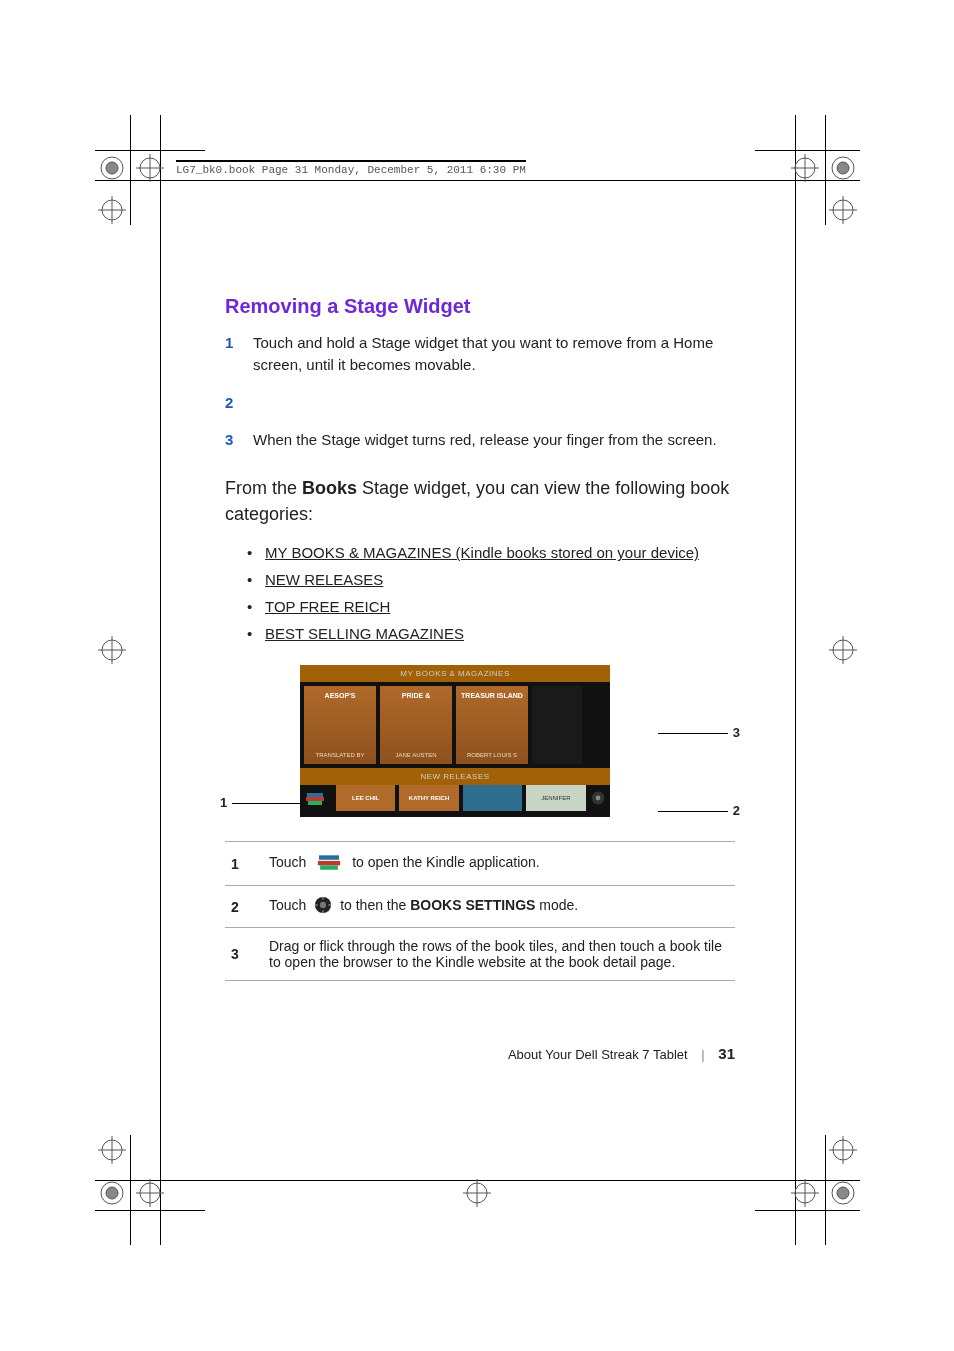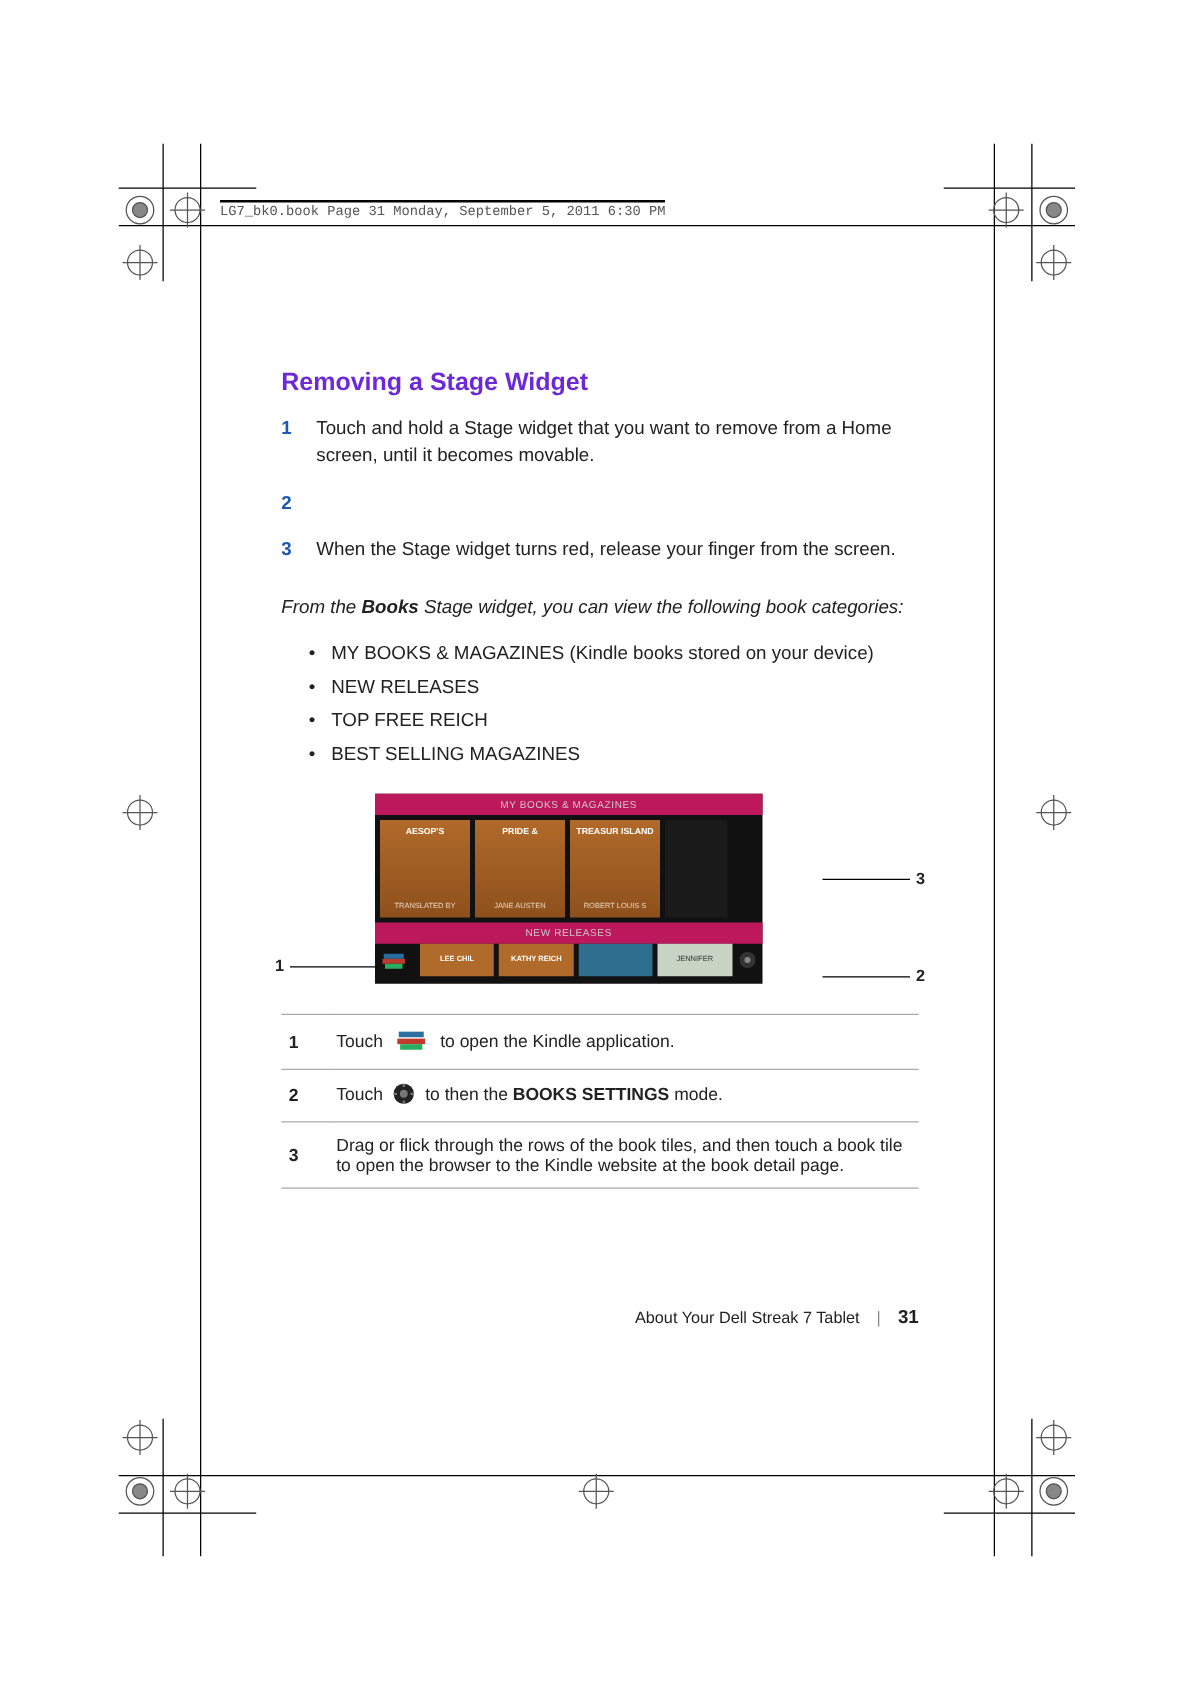--- a/index.html
+++ b/index.html
@@ -45,30 +45,30 @@
     margin-bottom: 16px;
     font-size: 15px;
     line-height: 1.45;
   }
   .numlist .num {
     font-weight: 700;
     color: #1d58b4;
     min-width: 14px;
   }
   .para {
-    font-size: 15px;
+    font-size: 18px;
     line-height: 1.45;
     margin: 0 0 12px 0;
-    font-style: italic;
   }
   .bold { font-weight: 700; }
   .bullets {
     list-style: none;
     margin: 0 0 18px 22px;
     padding: 0;
+    text-decoration: underline;
   }
   .bullets li {
     position: relative;
     font-size: 15px;
     line-height: 1.8;
     padding-left: 18px;
   }
   .bullets li::before {
     content: "•";
     position: absolute;
@@ -127,21 +127,21 @@
     background: #111;
     color: #fff;
     font-size: 9px;
     padding-bottom: 4px;
   }
   .widget .cat {
     text-align: center;
     font-size: 8px;
     letter-spacing: 0.5px;
     padding: 4px 0;
-    background: #be185d;
+    background: #a16207;
     color: #ccc;
   }
   .row1 {
     display: flex;
     gap: 4px;
     padding: 4px;
   }
   .tile {
     width: 72px;
     height: 78px;
@@ -225,21 +225,21 @@
     color: #222;
   }
   .footer .sep { display:inline-block; margin: 0 10px; color:#888; }
   .footer .pg { font-weight: 700; font-size: 15px; margin-top: 42px; }
   .cropline-v { position:absolute; width:0; border-left:1px solid #000; }
   .cropline-h { position:absolute; height:0; border-top:1px solid #000; }
 </style>
 </head>
 <body>
 
-<div class="header-meta">LG7_bk0.book  Page 31  Monday, September 5, 2011  6:30 PM</div>
+<div class="header-meta">LG7_bk0.book  Page 31  Monday, December 5, 2011  6:30 PM</div>
 
 <div class="page">
 
   <h2>Removing a Stage Widget</h2>
 
   <ol class="numlist">
     <li>
       <span class="num">1</span>
       <span>Touch and hold a Stage widget that you want to remove from a Home screen, until it becomes movable.</span>
     </li>

